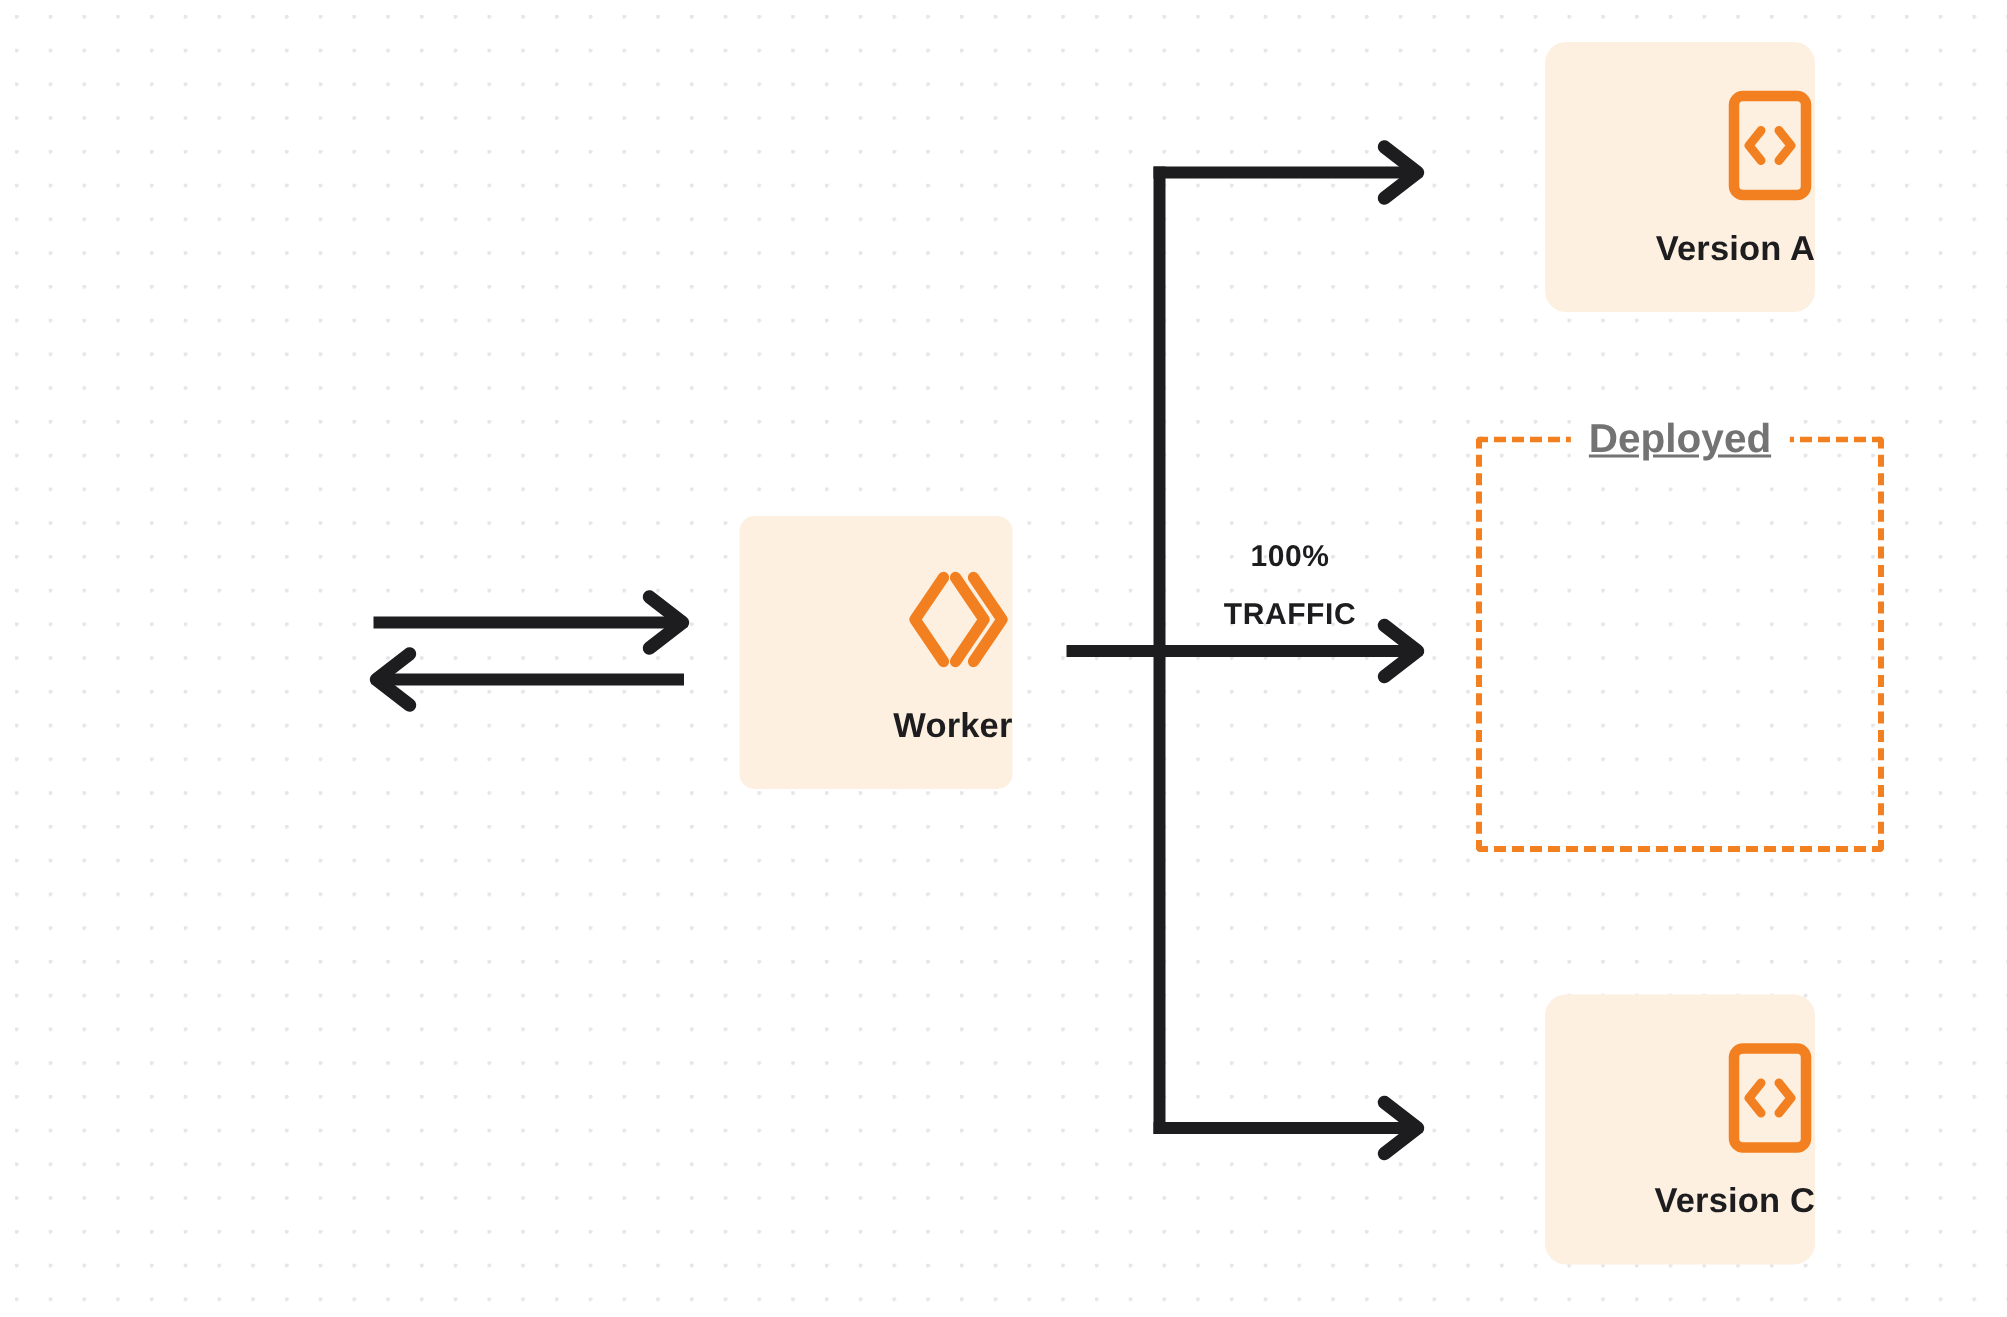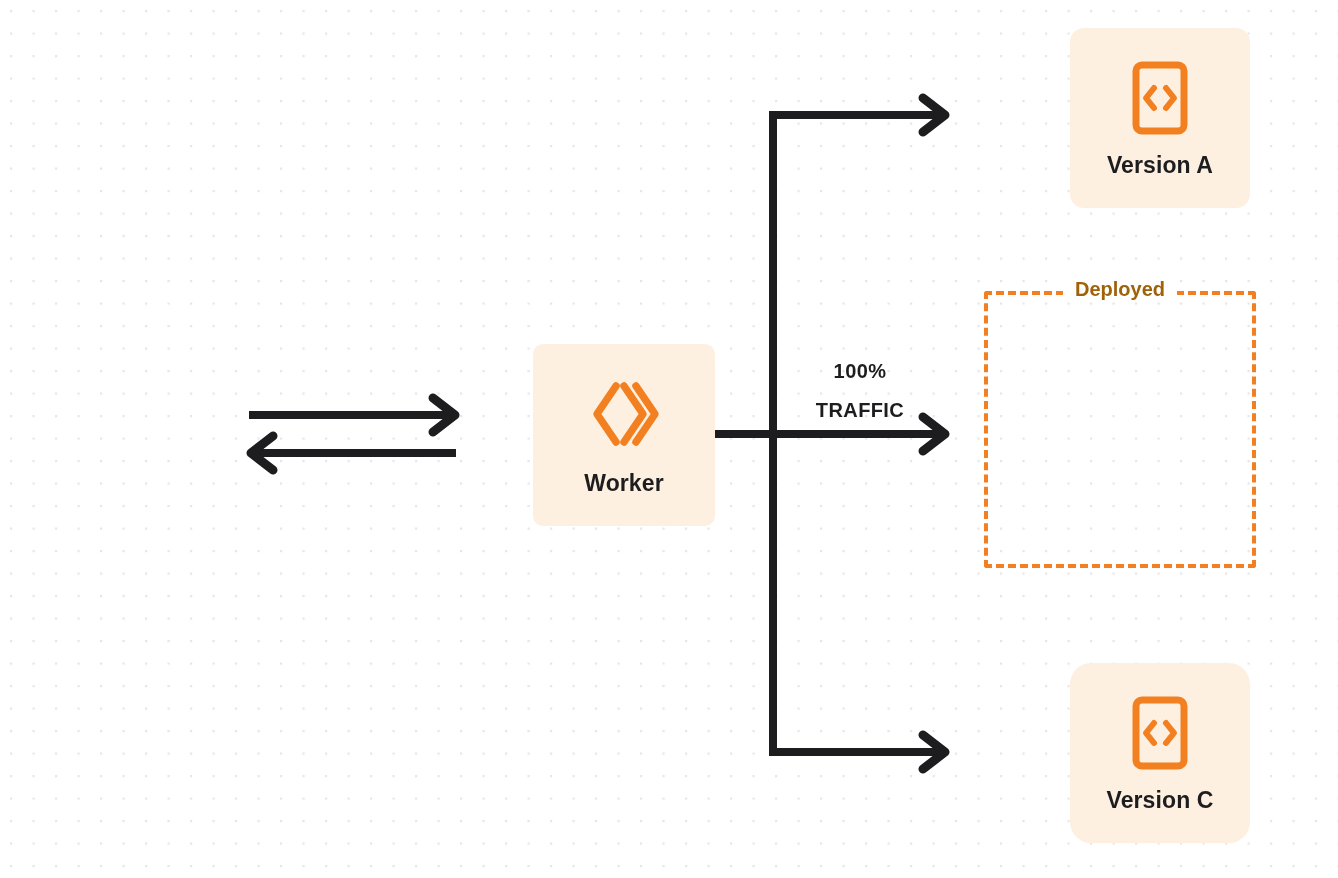--- a/index.html
+++ b/index.html
@@ -24,24 +24,23 @@
     background-size: 22.5px 22.5px;
     background-position: 10px 10px;
   }
 
   
   .node {
     position: absolute;
     border-radius: 14px;
     display: flex;
     flex-direction: column;
-    align-items: center;
+    align-items: flex-end;
     justify-content: center;
     box-sizing: border-box;
-    margin-left: 40px;
   }
   .node-label {
     font-size: 23px;
     font-weight: 700;
     color: #1d1d1f;
     letter-spacing: 0.1px;
     line-height: 1;
     white-space: nowrap;
   }
 
@@ -59,44 +58,45 @@
   }
   .worker-logo { margin-bottom: 16px; }
 
   .node.version {
     width: 180px; height: 180px;
     background: #fdf0e1;
     left: 1030px;
   }
   .node.version-a { top: 28px; }
   .node.version-b { top: 343px; }
-  .node.version-c { top: 663px; border-radius: 21px; }
+  .node.version-c { top: 663px; }
   .version-icon { margin-bottom: 14px; }
 
   
   .deployed-group {
     position: absolute;
     left: 984px; top: 291px;
     width: 272px; height: 277px;
     border: 4px dashed #f38020;
     border-radius: 3px;
     box-sizing: border-box;
   }
   .deployed-label {
     position: absolute;
     left: 50%;
     top: -16px;
     transform: translateX(-50%);
     background: #ffffff;
     padding: 0 12px;
-    color: #a16207;
-    font-size: 20px;
+    color: #737373;
+    font-size: 27px;
     font-weight: 700;
     line-height: 1;
     white-space: nowrap;
+    text-decoration: underline;
   }
 
   
   #connector-layer {
     position: absolute;
     left: 0; top: 0;
     width: 1338px; height: 878px;
     pointer-events: none;
   }
 

